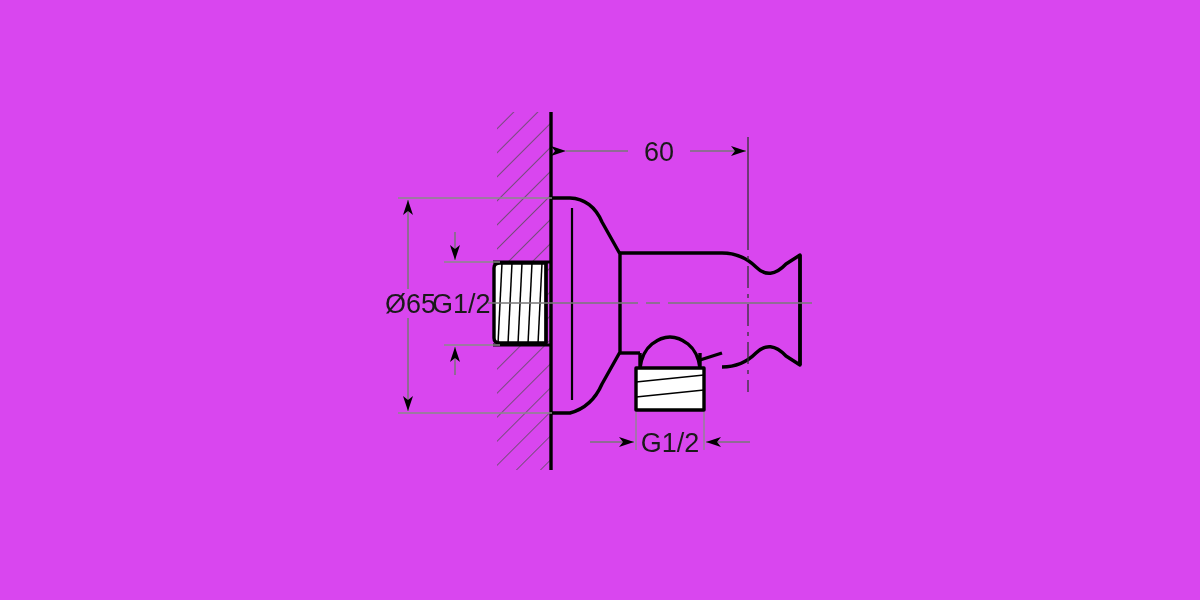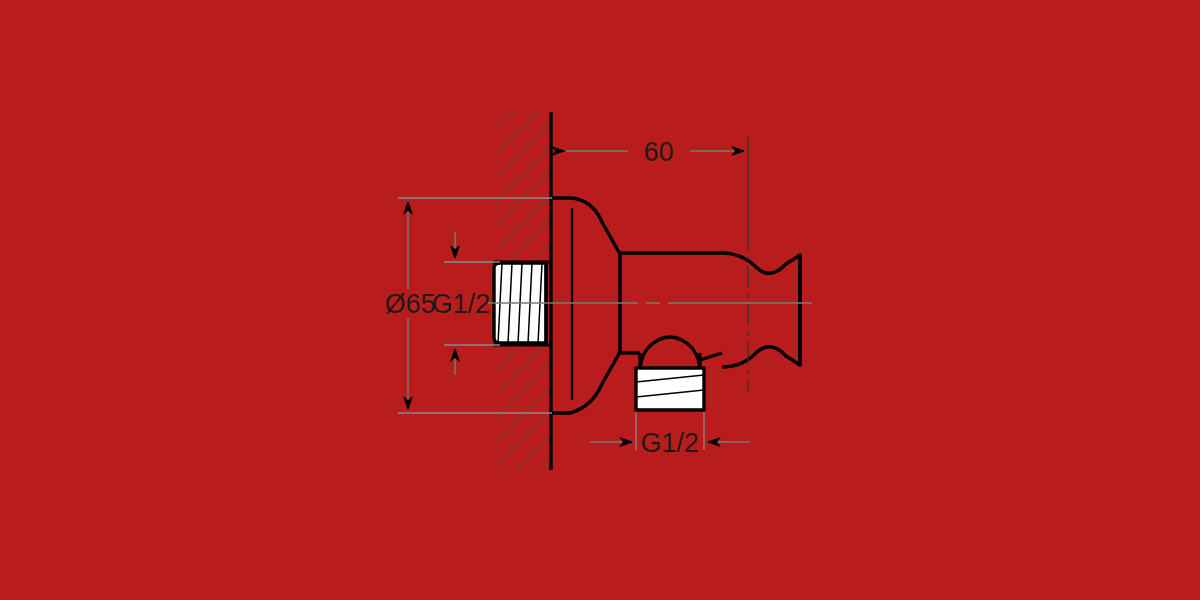--- a/index.html
+++ b/index.html
@@ -11,21 +11,21 @@
   body {
     width: 1200px;
     height: 600px;
     font-family: "Liberation Sans", sans-serif;
     overflow: hidden;
   }
   #drawing-root {
     position: relative;
     width: 1200px;
     height: 600px;
-    background: #b91c1c;
+    background: #d946ef;
   }
   #drawing-svg {
     display: block;
     width: 1200px;
     height: 600px;
   }
   .dim-text {
     font-family: "Liberation Sans", sans-serif;
     font-size: 27px;
     fill: #1a1a1a;

